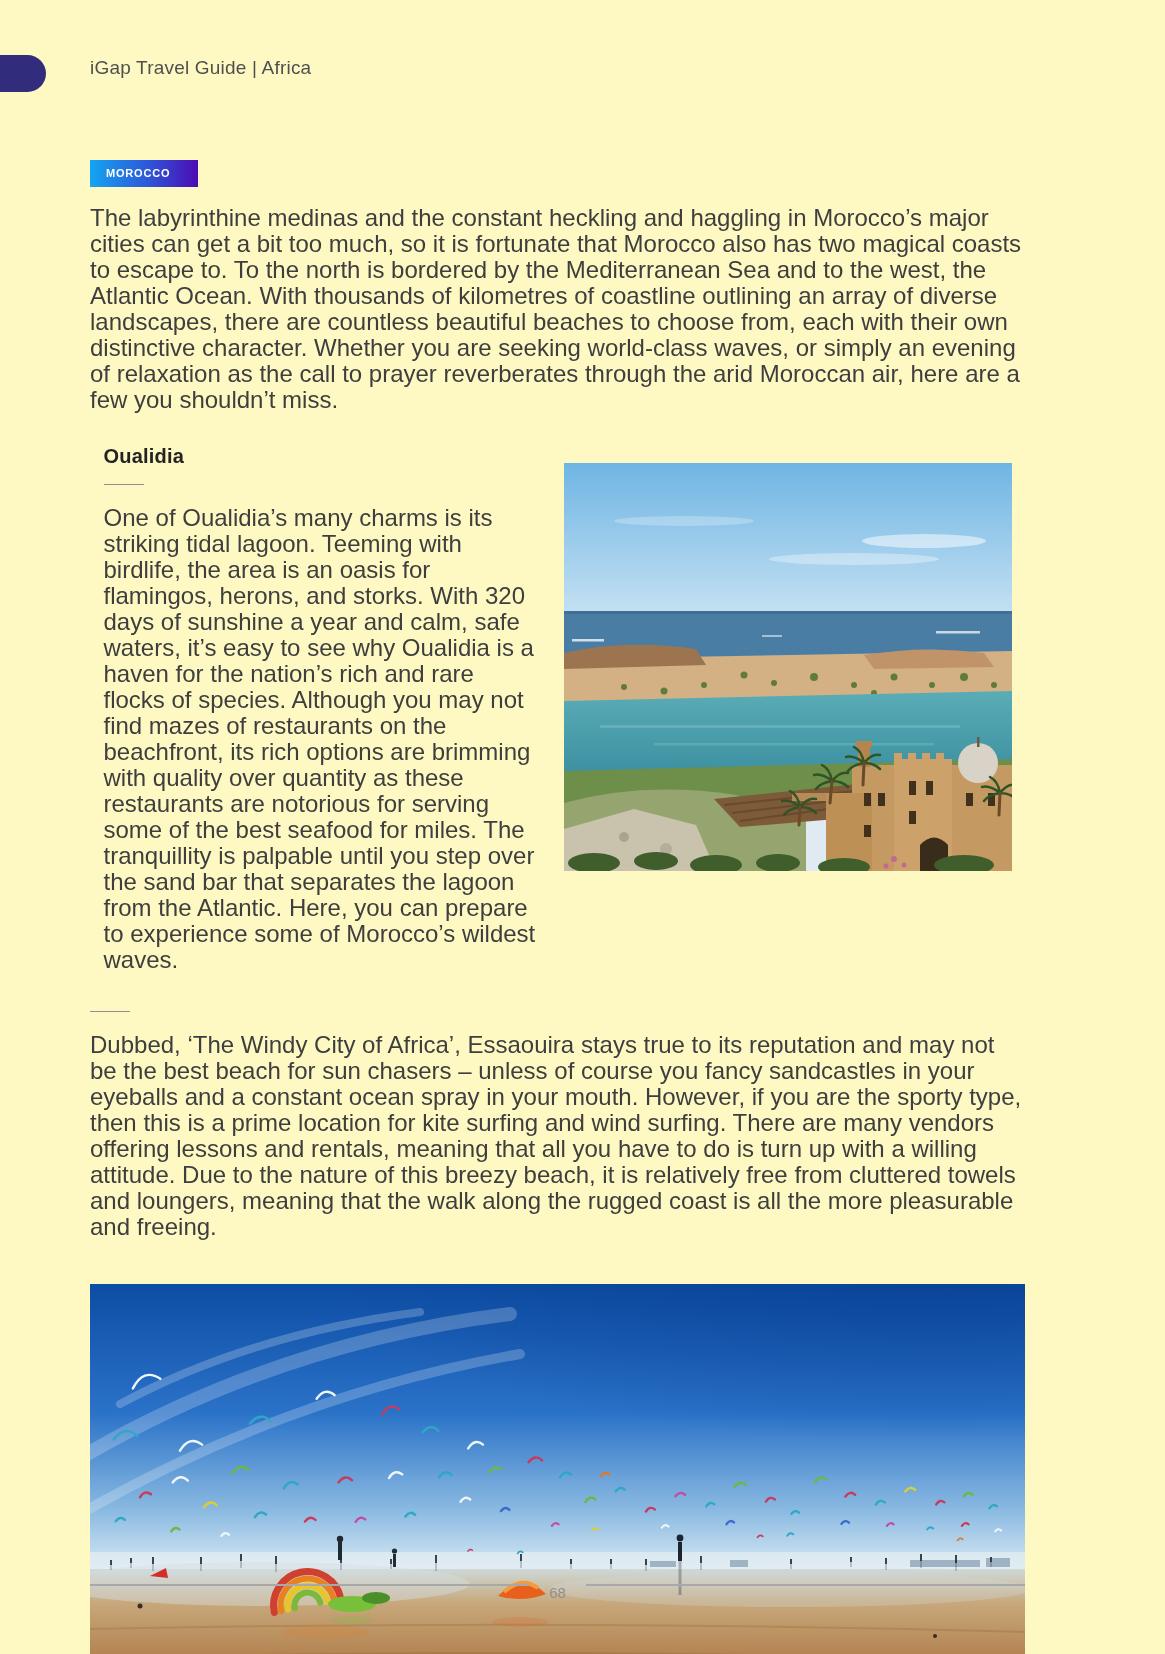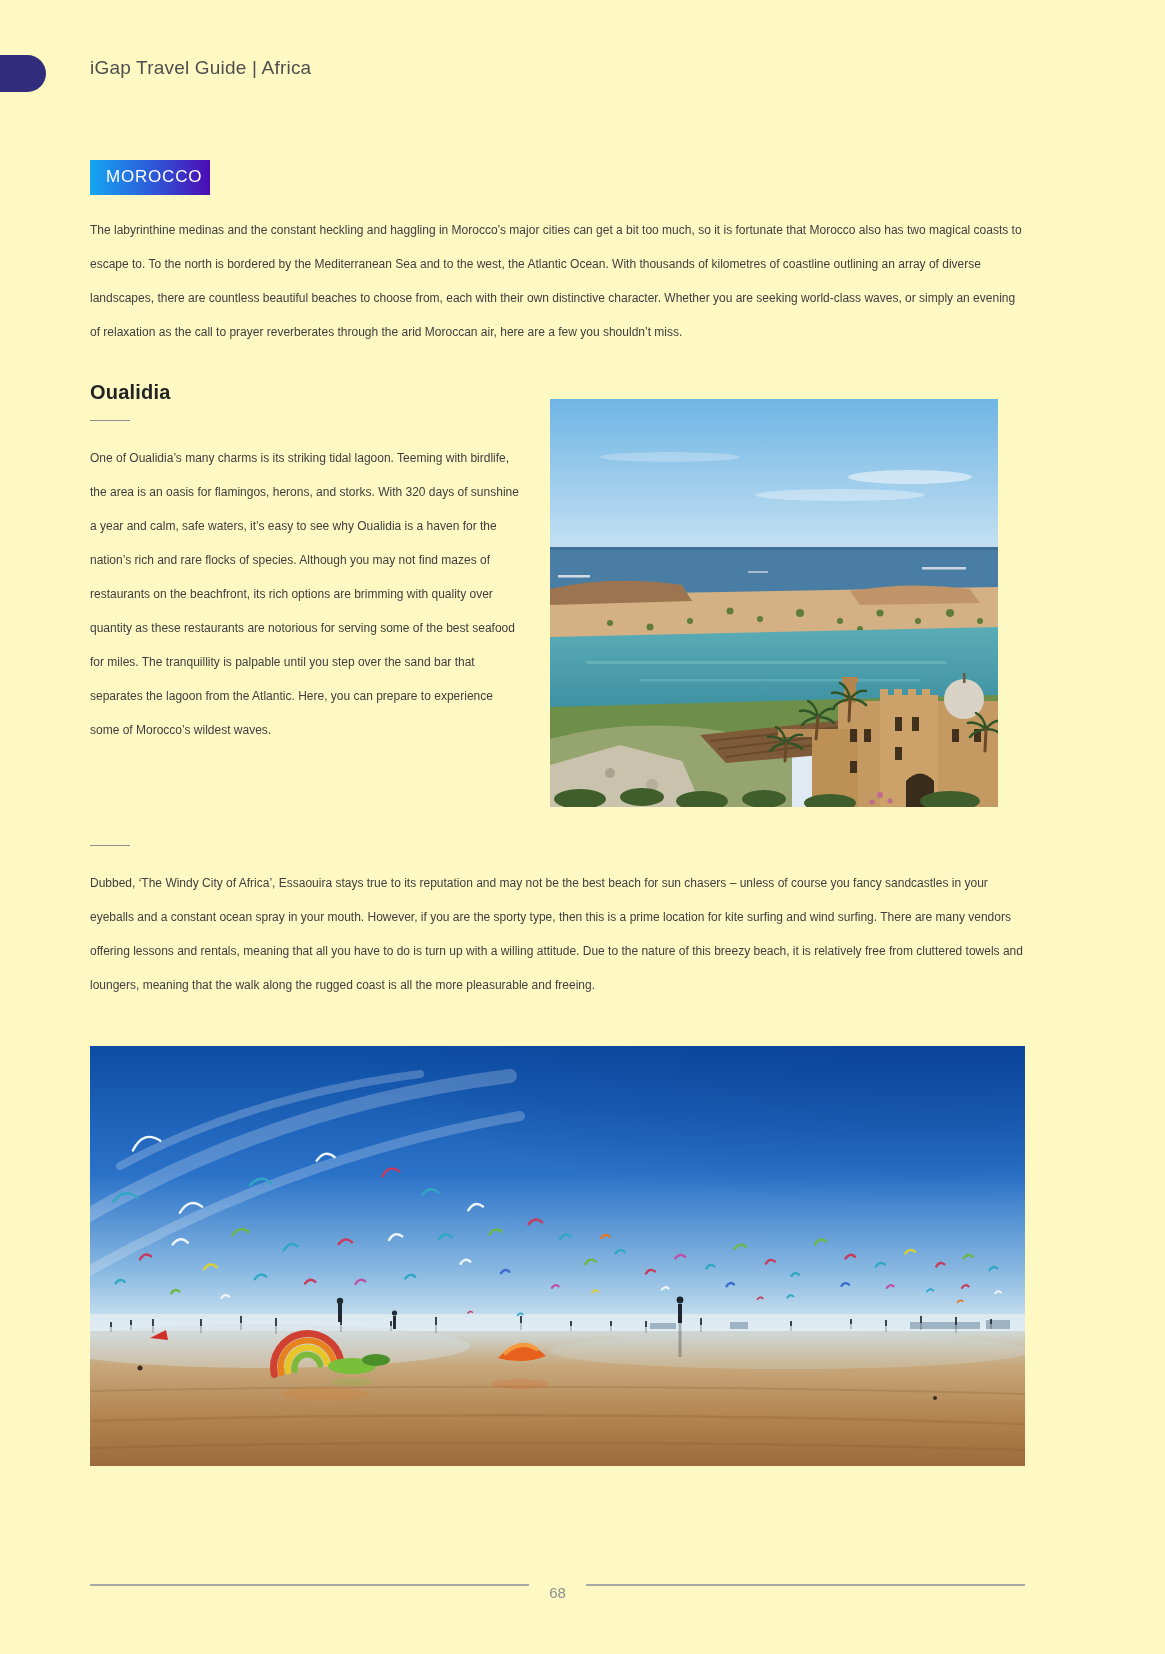--- a/index.html
+++ b/index.html
@@ -19,27 +19,27 @@
     border-radius:0 19px 19px 0;
   }
   .header-title{
     position:absolute;left:90px;top:57px;
     font-size:19px;color:#4f4f4f;letter-spacing:0.2px;
   }
   
   .content{position:absolute;left:90px;top:160px;width:935px;}
   .badge{
     display:inline-block;
-    padding:7px 8px 8px 16px;
+    padding:7px 28px 8px 16px;
     background:linear-gradient(90deg,#14a5f2 0%,#2f55d8 55%,#4c0bb3 100%);
-    color:#ffffff;font-weight:normal;font-size:17px;letter-spacing:0.8px;
-  }
-  .body-text{font-size:12px;line-height:34px;color:#3e3e3e;margin:0;}
+    color:#ffffff;font-weight:bold;font-size:11px;letter-spacing:0.8px;
+  }
+  .body-text{font-size:24px;line-height:26px;color:#3e3e3e;margin:0;}
   .intro{margin-top:18px;}
-  .twocol{display:flex;margin-top:26px;}
+  .twocol{display:flex;margin-top:26px;justify-content:center;}
   .col-left{flex:0 0 460px;width:460px;padding-right:28px;box-sizing:border-box;}
   .section-heading{font-size:20px;font-weight:bold;color:#232323;margin:6px 0 0 0;letter-spacing:0.2px;}
   .heading-rule{width:40px;height:0;border:none;border-top:1.5px solid #8f8f8f;margin:16px 0 20px 0;}
   .photo{display:block;background:#dfeaf2;}
   .photo-oualidia{width:448px;height:408px;margin-top:24px;}
   .essaouira-section{margin-top:38px;}
   .photo-essaouira{width:935px;height:420px;margin-top:44px;}
   
   .footer{
     position:absolute;left:90px;top:1584px;width:935px;

